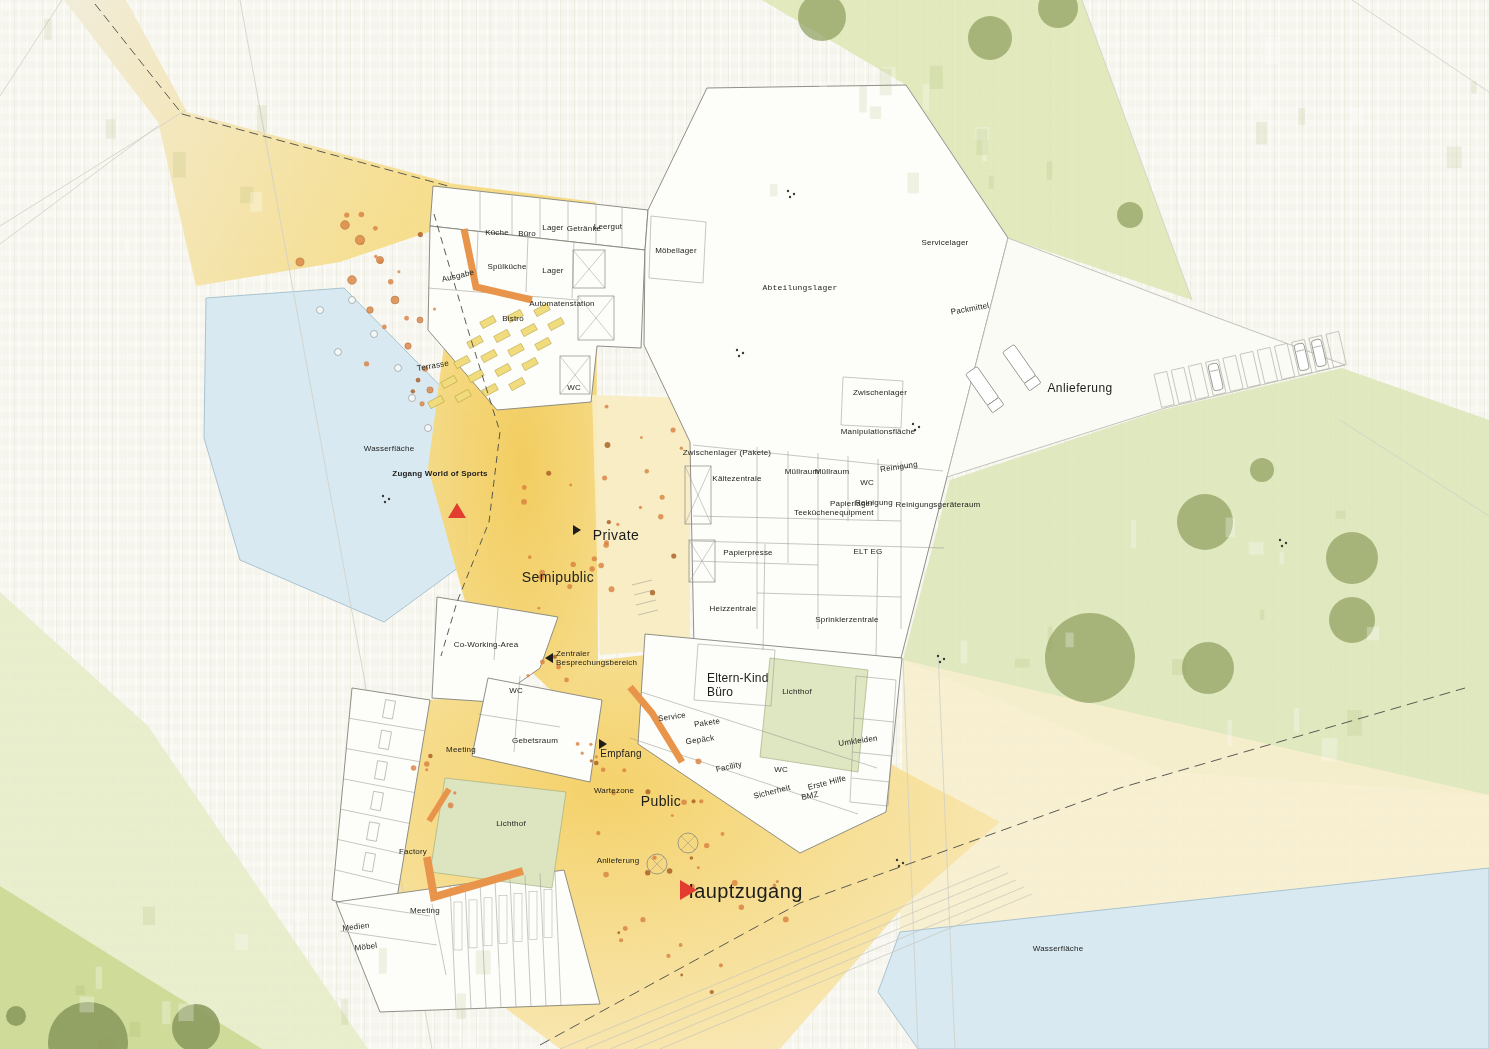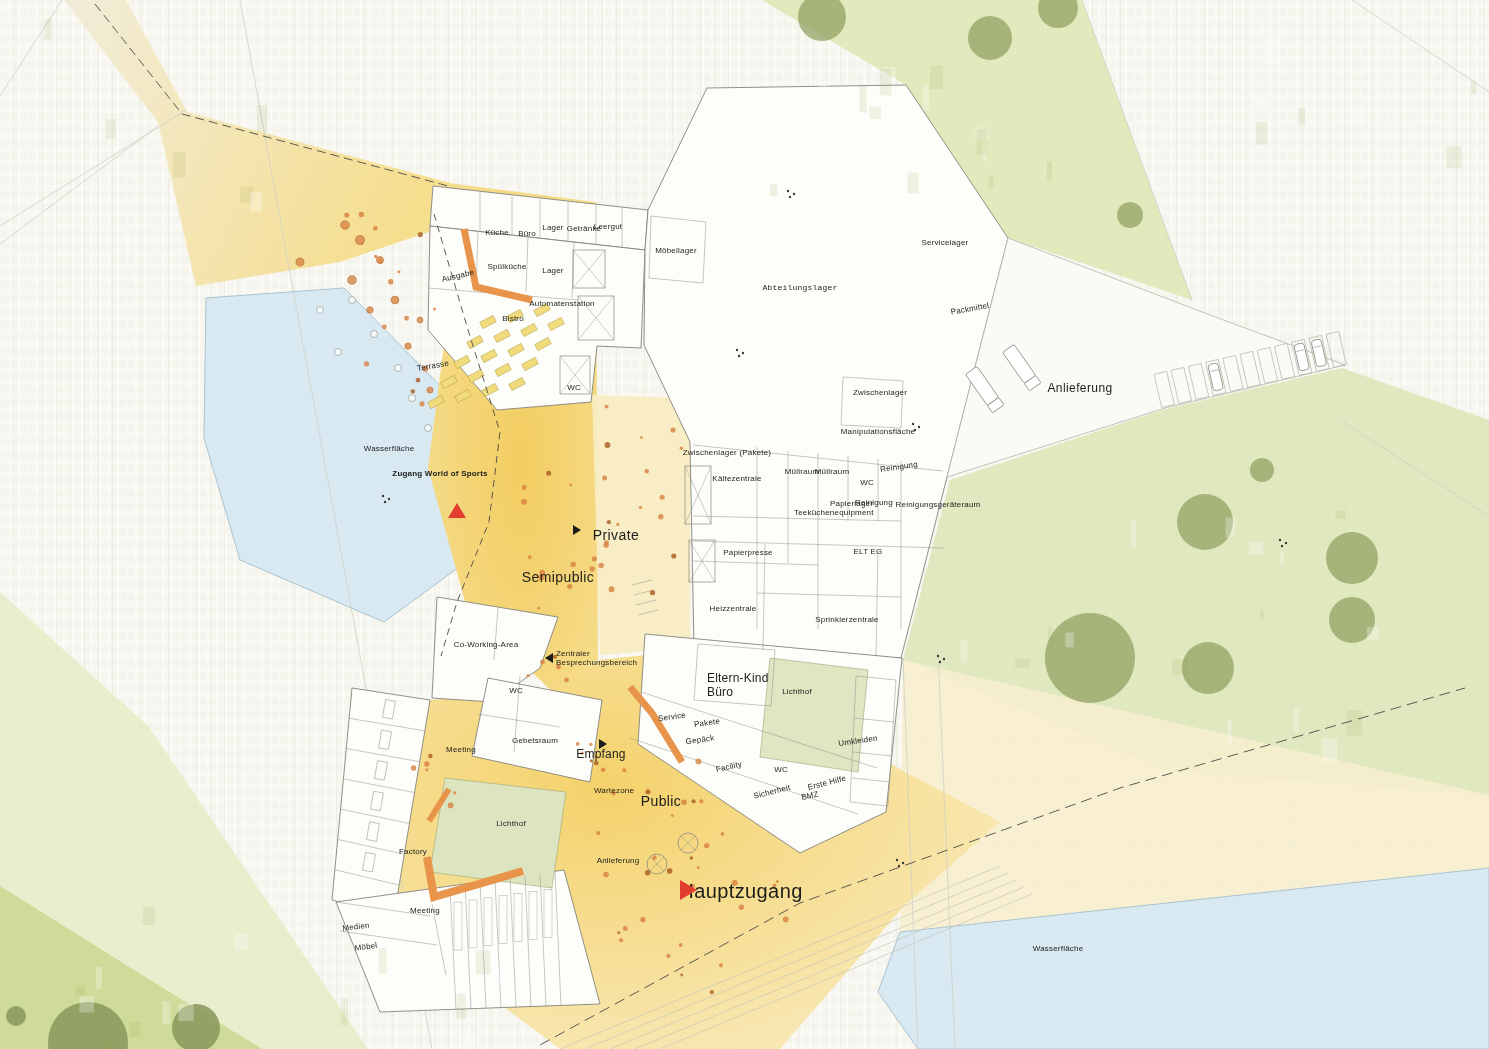--- a/index.html
+++ b/index.html
@@ -513,21 +513,21 @@
 Besprechungsbereich</div>
       <div class="lbl room" style="left: 516px; top: 691px; font-size: 8px;">WC</div>
       <div class="lbl room" style="left: 535px; top: 741px; font-size: 8px;">Gebetsraum</div>
       <div class="lbl room" style="left: 461px; top: 750px; font-size: 8px;">Meeting</div>
       <div class="lbl room left" style="left: 707px; top: 655px; font-size: 12px; margin-top: 30px;">Eltern-Kind
 Büro</div>
       <div class="lbl room" style="left: 797px; top: 692px; font-size: 8px;">Lichthof</div>
       <div class="lbl room" style="left: 672px; top: 717px; font-size: 8px; transform: translate(-50%, -50%) rotate(-8deg);">Service</div>
       <div class="lbl room" style="left: 707px; top: 723px; font-size: 8px; transform: translate(-50%, -50%) rotate(-8deg);">Pakete</div>
       <div class="lbl room" style="left: 700px; top: 740px; font-size: 8px; transform: translate(-50%, -50%) rotate(-8deg);">Gepäck</div>
-      <div class="lbl room" style="left: 601px; top: 754px; font-size: 12px;">Empfang</div>
+      <div class="lbl room" style="left: 621px; top: 754px; font-size: 10px;">Empfang</div>
       <div class="lbl room" style="left: 729px; top: 767px; font-size: 8px; transform: translate(-50%, -50%) rotate(-12deg);">Facility</div>
       <div class="lbl room" style="left: 781px; top: 770px; font-size: 8px;">WC</div>
       <div class="lbl room" style="left: 772px; top: 792px; font-size: 8px; transform: translate(-50%, -50%) rotate(-14deg);">Sicherheit</div>
       <div class="lbl room" style="left: 827px; top: 783px; font-size: 8px; transform: translate(-50%, -50%) rotate(-14deg);">Erste Hilfe</div>
       <div class="lbl room" style="left: 810px; top: 796px; font-size: 8px; transform: translate(-50%, -50%) rotate(-12deg);">BMZ</div>
       <div class="lbl room" style="left: 858px; top: 741px; font-size: 8px; transform: translate(-50%, -50%) rotate(-8deg);">Umkleiden</div>
       <div class="lbl room" style="left: 614px; top: 791px; font-size: 8px;">Wartezone</div>
       <div class="lbl room" style="left: 511px; top: 824px; font-size: 8px;">Lichthof</div>
       <div class="lbl room" style="left: 413px; top: 852px; font-size: 8px;">Factory</div>
       <div class="lbl room" style="left: 618px; top: 861px; font-size: 8px;">Anlieferung</div>

